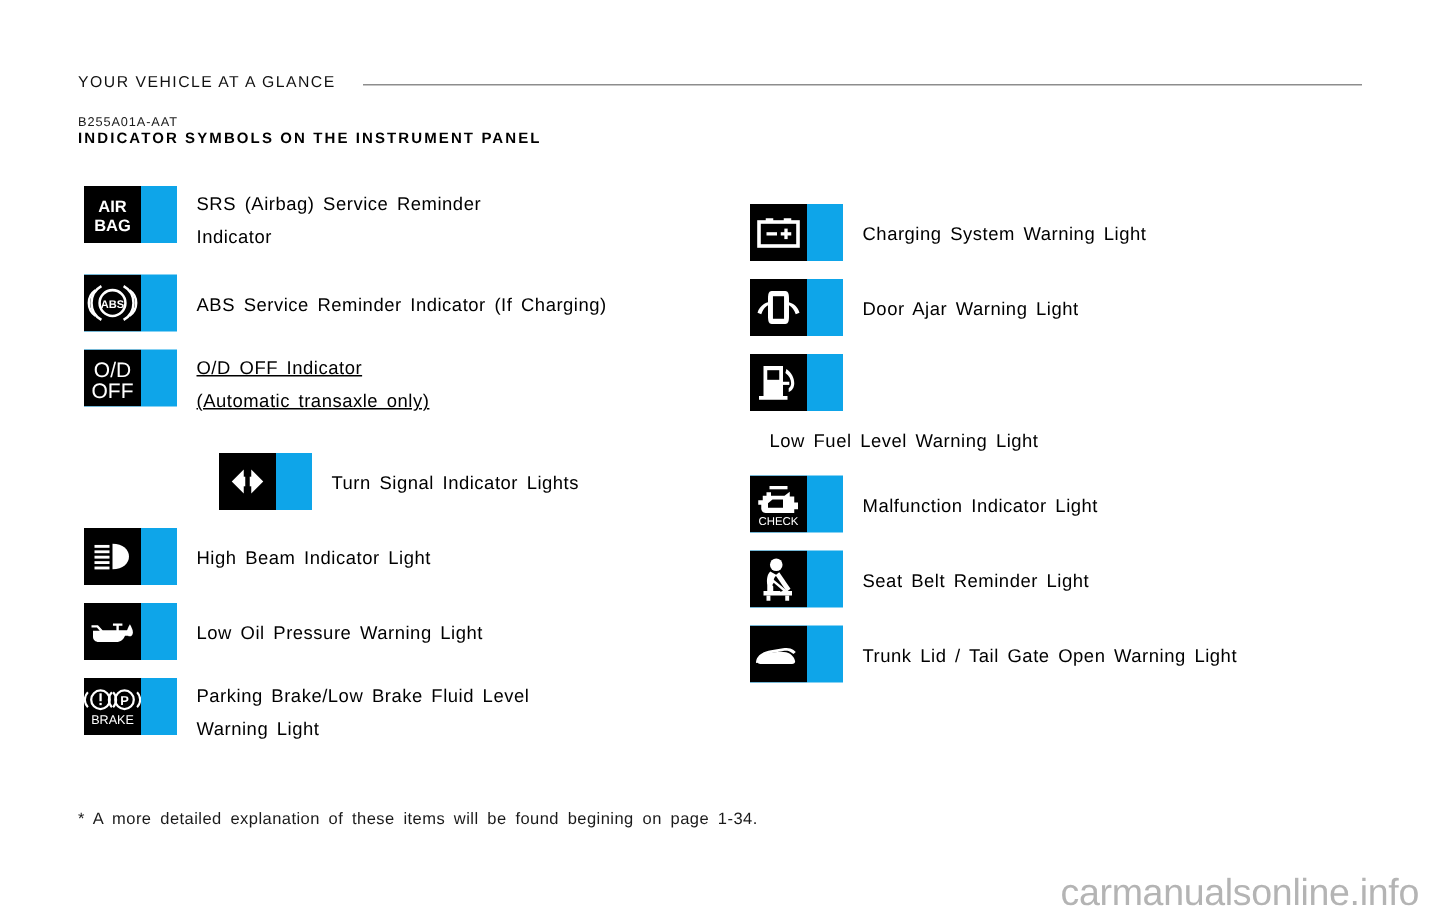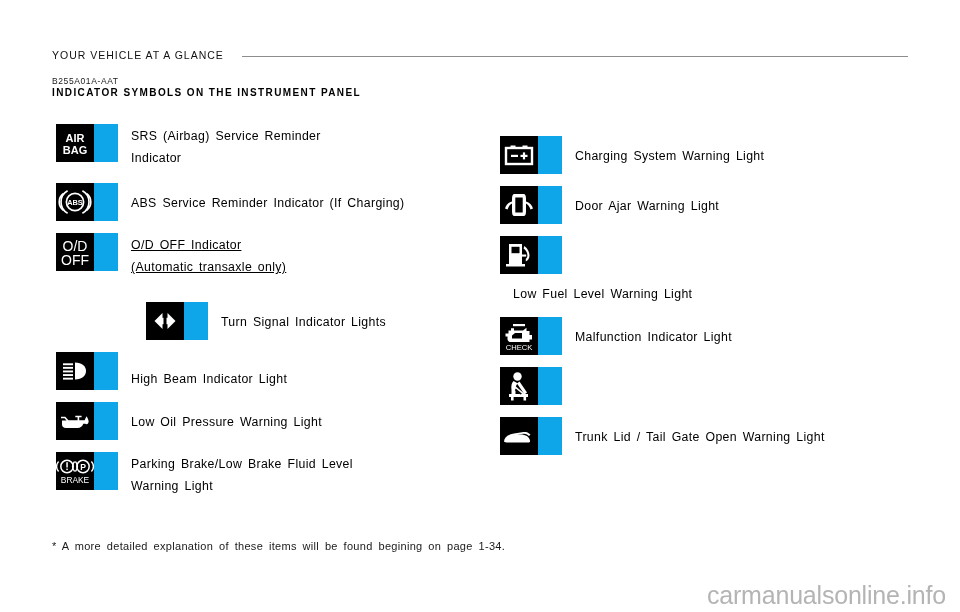--- a/index.html
+++ b/index.html
@@ -177,21 +177,21 @@
         <rect x="0" y="0" width="38" height="38" fill="#000"></rect>
         <path d="M16.5 14.5 L16.5 11 L8.5 19 L16.5 27 L16.5 23.5 L16.5 14.5 Z" fill="#fff"></path>
         <rect x="13.5" y="15.8" width="4" height="6.4" fill="#fff"></rect>
         <path d="M21.5 14.5 L21.5 11 L29.5 19 L21.5 27 L21.5 23.5 L21.5 14.5 Z" fill="#fff"></path>
         <rect x="20.5" y="15.8" width="4" height="6.4" fill="#fff"></rect>
       </svg>
     </div>
     <div class="symbol-text single">Turn  Signal  Indicator  Lights</div>
   </div>
 
-  <div class="symbol-row" style="margin-bottom:12px;align-items:flex-end;">
+  <div class="symbol-row" style="margin-bottom:12px;">
     <div class="symbol-icon">
       <svg width="38" height="38" viewBox="0 0 38 38">
         <rect x="0" y="0" width="38" height="38" fill="#000"></rect>
         <path d="M19 10.5 C 26 10.5 30 14.5 30 19 C 30 23.5 26 27.5 19 27.5 Z" fill="#fff"></path>
         <rect x="7" y="11.3" width="10" height="1.9" fill="#fff"></rect>
         <rect x="7" y="14.9" width="10" height="1.9" fill="#fff"></rect>
         <rect x="7" y="18.5" width="10" height="1.9" fill="#fff"></rect>
         <rect x="7" y="22.1" width="10" height="1.9" fill="#fff"></rect>
         <rect x="7" y="25.7" width="10" height="1.9" fill="#fff"></rect>
       </svg>
@@ -295,20 +295,21 @@
         <circle cx="17.5" cy="9.5" r="4.2" fill="#fff"></circle>
         <path d="M13.5 14 C 11.5 16 11 19 11.5 23 L11.5 28 L15.5 28 L15.5 23 C15.5 20 16 17.5 18 16.5 Z" fill="#fff"></path>
         <path d="M19.5 14.5 L27 25.5 L24.5 27.5 L17 16.5 Z" fill="#fff"></path>
         <path d="M9 27 L28 27 L28 30 L9 30 Z" fill="#fff"></path>
         <rect x="11" y="30" width="2.6" height="3.5" fill="#fff"></rect>
         <rect x="23.5" y="30" width="2.6" height="3.5" fill="#fff"></rect>
         <path d="M14 18 L25.5 27.5 L23 29 L12.5 21 Z" fill="#fff"></path>
         <path d="M15.8 21.5 L22 26.8 L20.5 27.5 L14.8 23.2 Z" fill="#000"></path>
       </svg>
     </div>
+    <div class="symbol-text single">Seat  Belt  Reminder  Light</div>
   </div>
 
   <div class="symbol-row">
     <div class="symbol-icon">
       <svg width="38" height="38" viewBox="0 0 38 38">
         <rect x="0" y="0" width="38" height="38" fill="#000"></rect>
         <path d="M4 25 C 4 20.5 8 17.5 14 16.5 L22 15.2 C25 14.7 27.5 15.2 29 16.4 L30.5 17.6 L29 19 L27 17.6 C25.8 16.8 24 16.6 22 17 L14.5 18.4 C10 19.3 7.5 21.5 7 24.5 Z" fill="#fff"></path>
         <path d="M5 23.5 C 7 19.5 13 17.8 20 17.5 C 25.5 17.3 29 19.5 30 23.5 C 30.3 24.8 29.5 25.6 28 25.6 L7 25.6 C 5.3 25.6 4.6 24.8 5 23.5 Z" fill="#fff"></path>
       </svg>
     </div>

